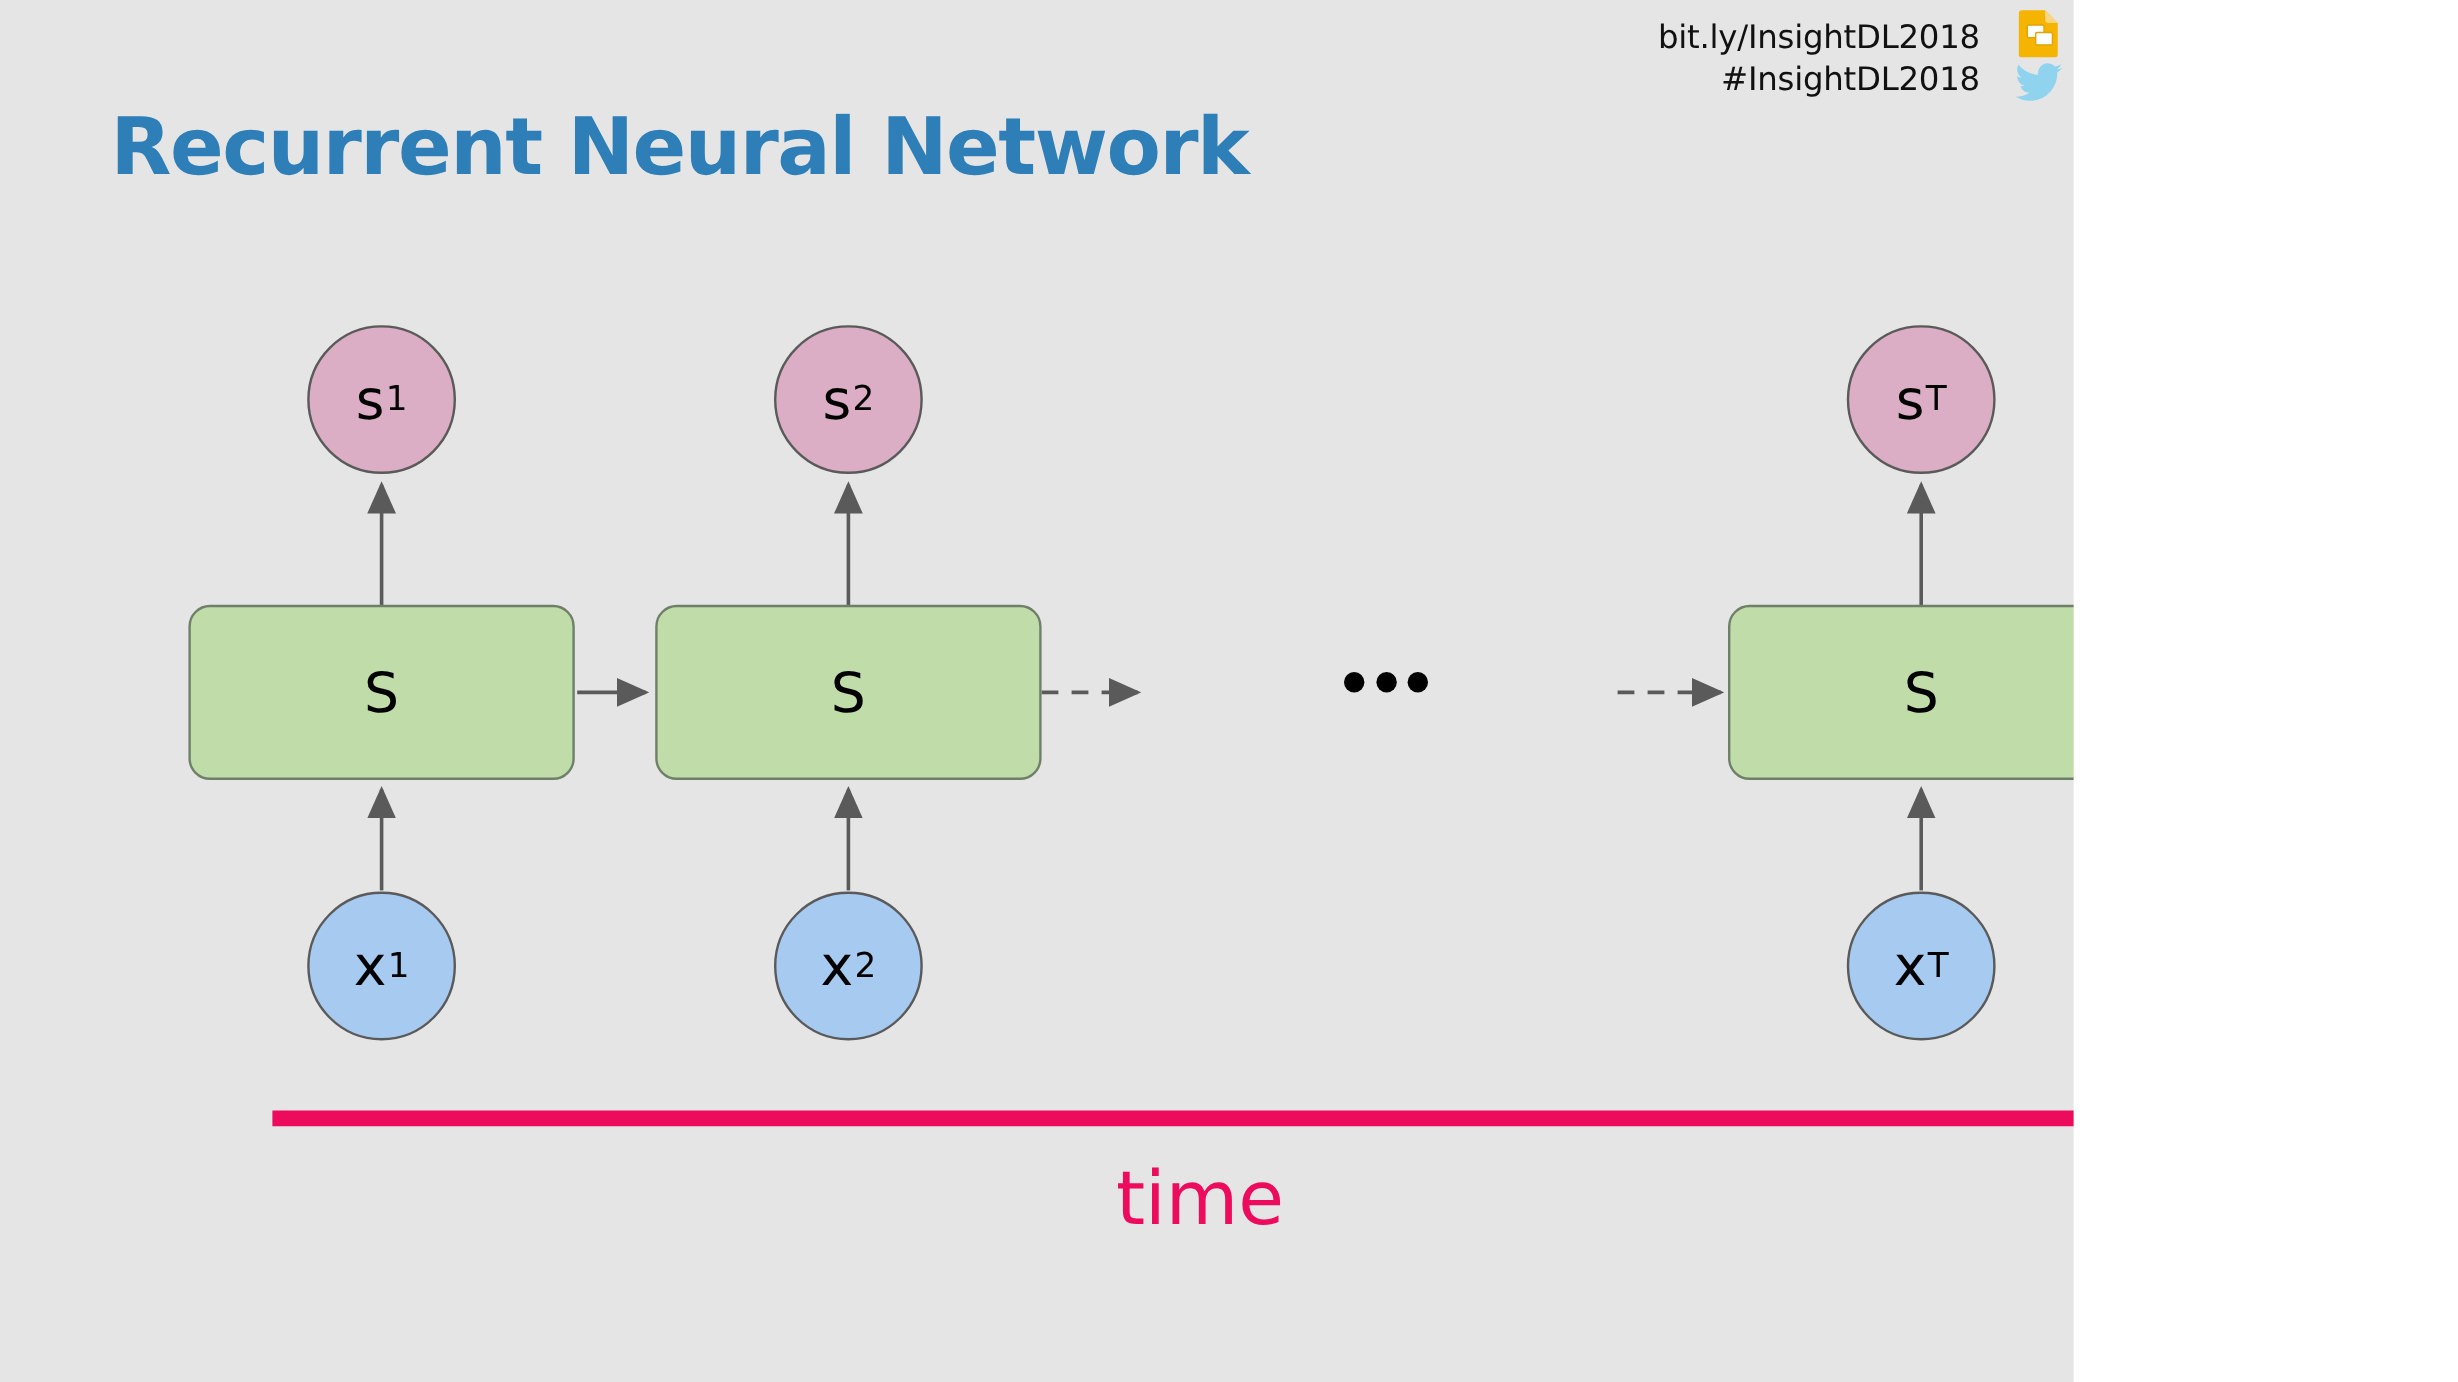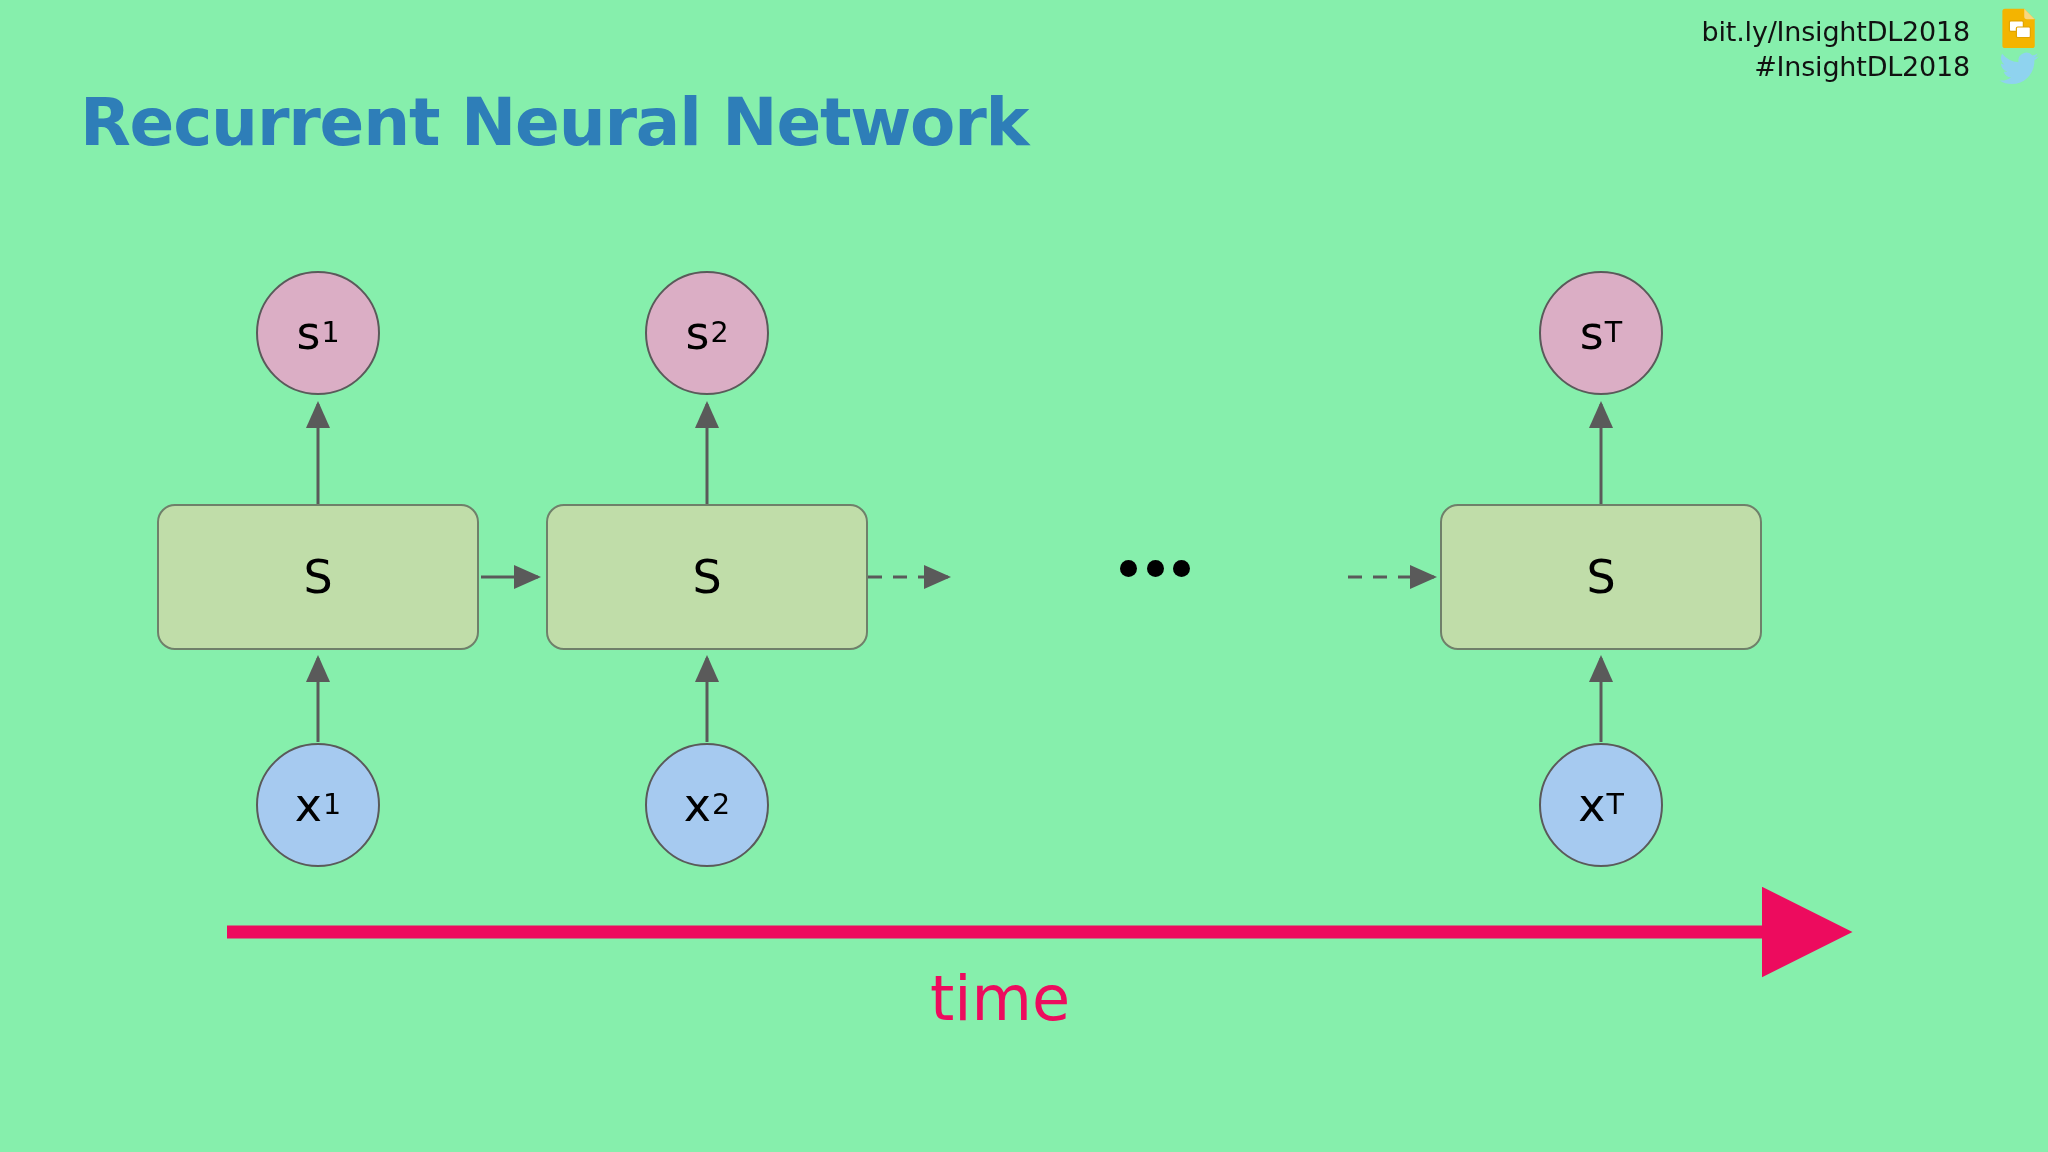--- a/index.html
+++ b/index.html
@@ -6,23 +6,23 @@
   html, body {
     margin: 0;
     padding: 0;
     background: #ffffff;
   }
   body {
     font-family: "Liberation Sans", sans-serif;
   }
   #slide {
     position: relative;
-    width: 2048px;
+    width: 1728px;
     height: 1152px;
-    background: #86efac;
+    background: #e5e5e5;
     overflow: hidden;
   }
 
   
   #header-links {
     position: absolute;
     top: 14px;
     right: 78px;
     text-align: right;
     line-height: 1.30;
@@ -36,21 +36,21 @@
   .header-icon {
     position: absolute;
     right: 8px;
   }
   #slides-icon { top: 6px; width: 42px; height: 42px; }
   #twitter-icon { top: 52px; width: 42px; height: 34px; }
 
   
   #page-title {
     position: absolute;
-    left: 80px;
+    left: 92px;
     top: 84px;
     font-size: 66px;
     font-weight: bold;
     color: #2E7EB8;
     font-family: "DejaVu Sans", sans-serif;
     letter-spacing: -1.2px;
     white-space: nowrap;
   }
 
   

